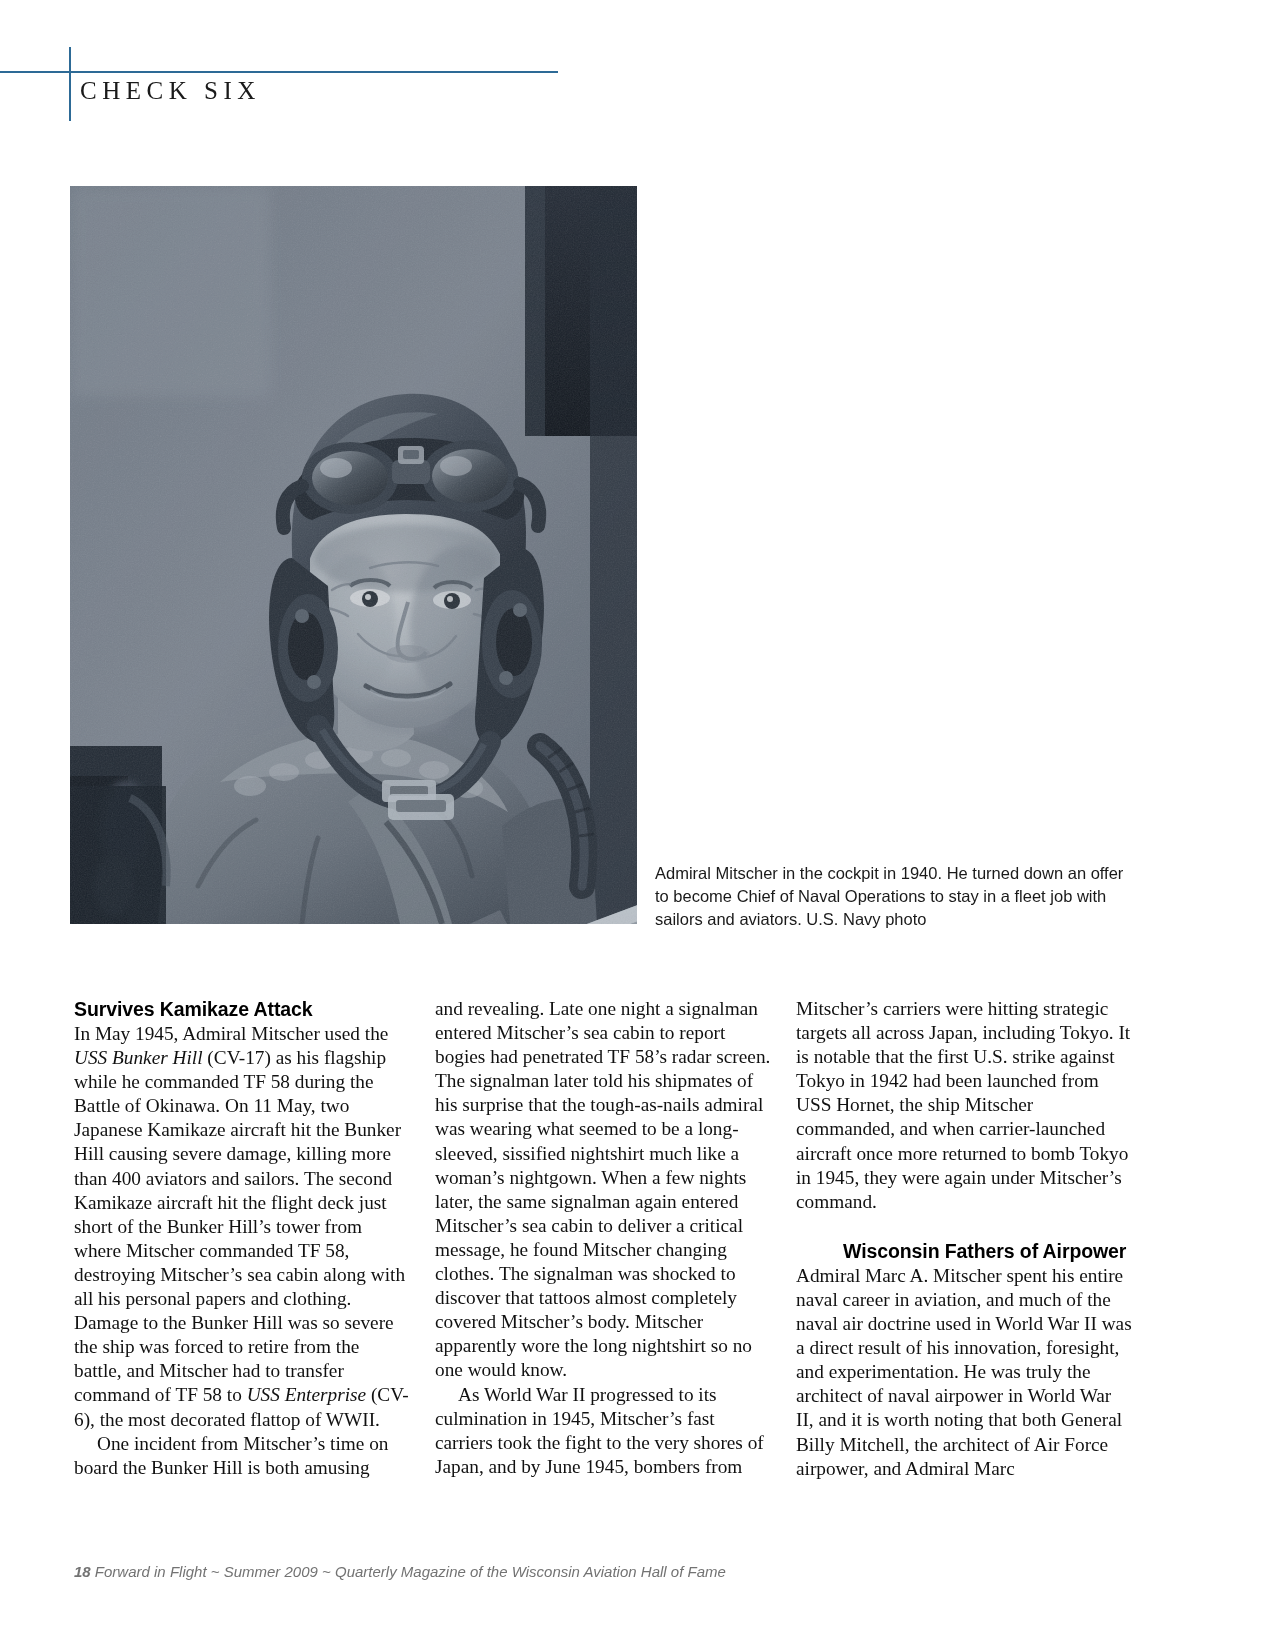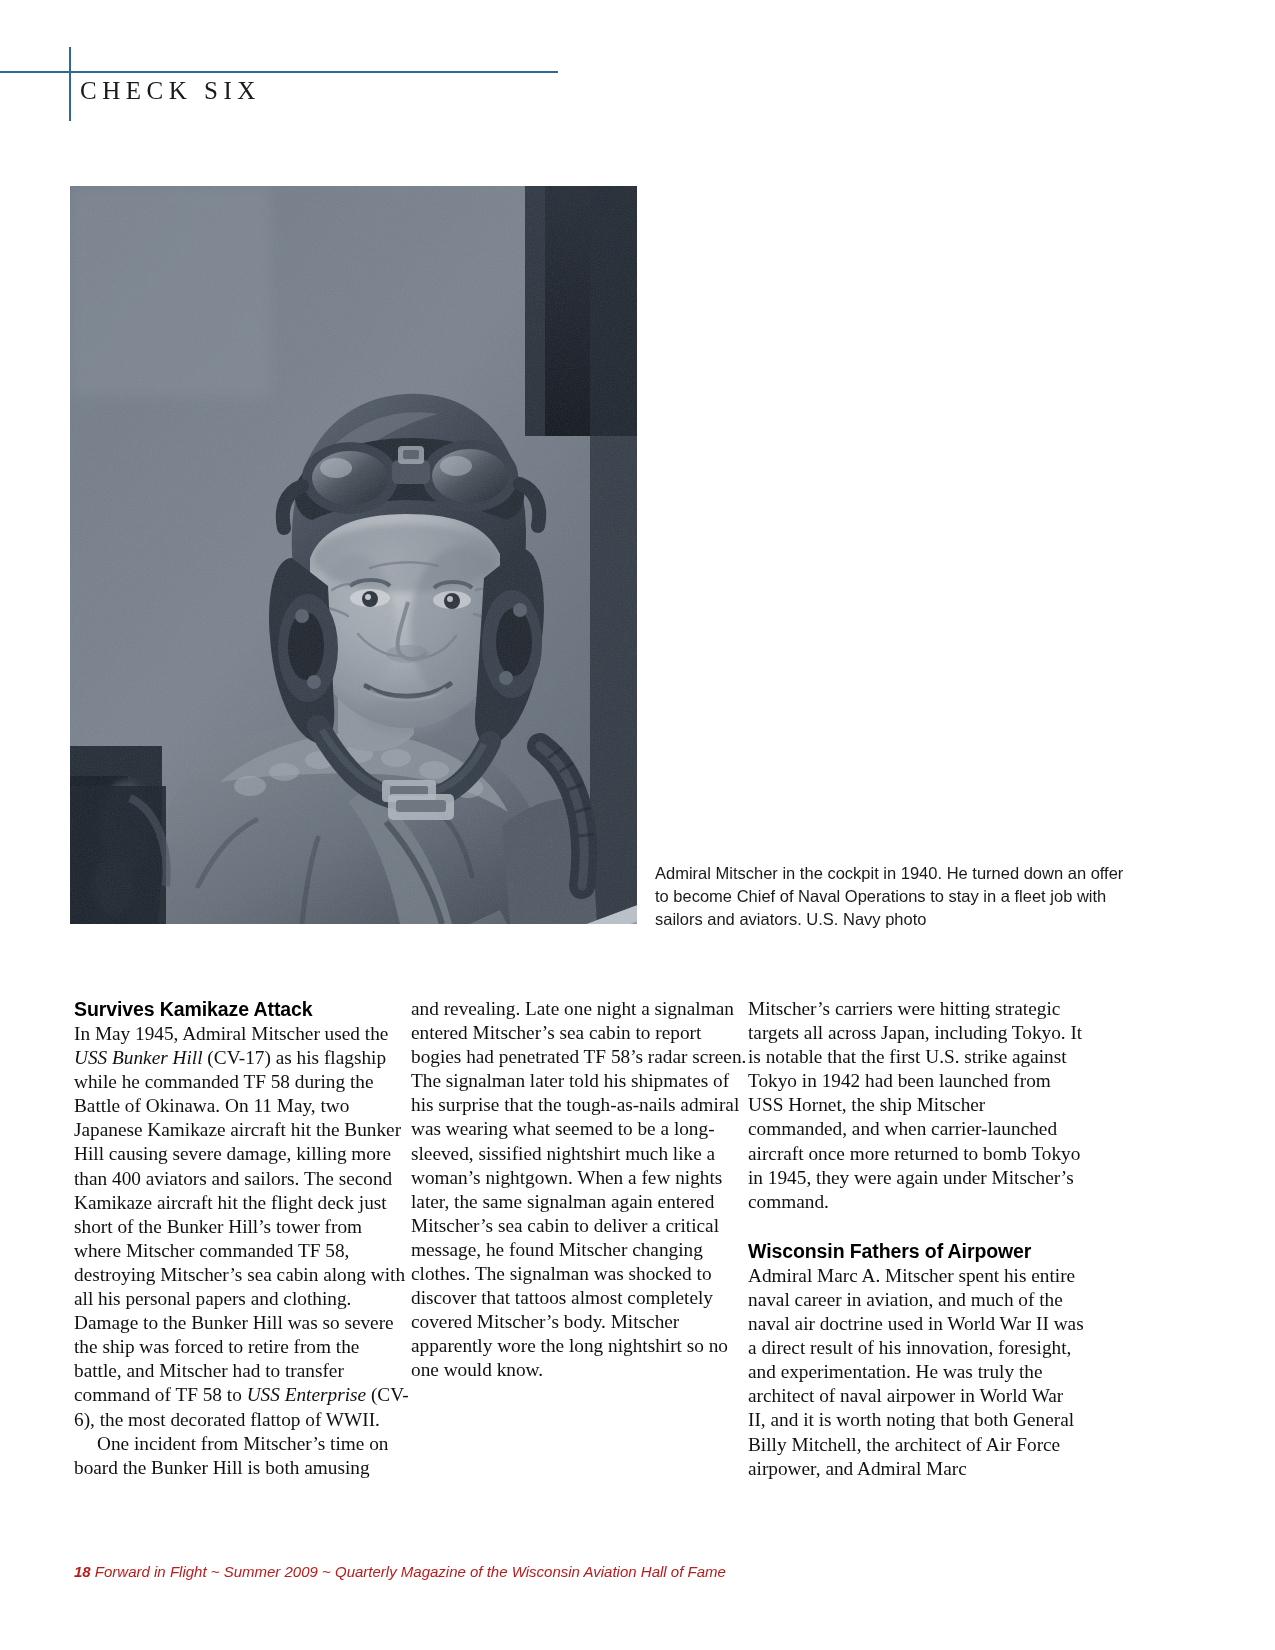--- a/index.html
+++ b/index.html
@@ -69,52 +69,53 @@
   }
 
   
   .cols {
     position: absolute;
     left: 74px;
     top: 997px;
     width: 1060px;
     height: 450px;
     display: flex;
+    gap: 24px;
   }
   .col {
     width: 337px;
     font-family: "Liberation Serif", serif;
     font-size: 19.3px;
     line-height: 24.1px;
     color: #111111;
     text-align: left;
   }
   .col h2 {
     margin: 0 0 0 0;
     font-family: "Liberation Sans", sans-serif;
     font-size: 19.5px;
     font-weight: bold;
     line-height: 25px;
     color: #000000;
     letter-spacing: -0.1px;
   }
-  .col h2.spaced { margin-top: 25px; }
+  .col h2.spaced { margin-top: 25px; margin-left: 47px; }
   .col p { margin: 0; }
   .col p.indent { text-indent: 23px; }
   .col i, .col em { font-style: italic; }
 
   
   .footer {
     position: absolute;
     left: 74px;
     top: 1563px;
     font-family: "Liberation Sans", sans-serif;
     font-size: 15px;
     font-style: italic;
-    color: #b91c1c;
+    color: #737373;
     white-space: nowrap;
   }
   .footer .pagenum {
     font-weight: bold;
     font-style: italic;
   }
 </style>
 </head>
 <body>
 
@@ -338,20 +339,21 @@
   <div class="cols">
 
     <div class="col">
       <h2>Survives Kamikaze Attack</h2>
       <p><span>In May 1945, Admiral Mitscher used the </span><i>USS Bunker Hill</i><span> (CV-17) as his flagship while he commanded TF 58 during the Battle of Okinawa. On 11 May, two Japanese Kamikaze aircraft hit the Bunker Hill causing severe damage, killing more than 400 aviators and sailors. The second Kamikaze aircraft hit the flight deck just short of the Bunker Hill’s tower from where Mitscher commanded TF 58, destroying  Mitscher’s sea cabin along with all his personal papers and clothing. Damage to the Bunker Hill was so severe the ship was forced to retire from the battle, and Mitscher had to transfer command of TF 58 to </span><i>USS Enterprise</i><span> (CV-6), the most decorated flattop of WWII.</span></p>
       <p class="indent">One incident from Mitscher’s time on board the Bunker Hill is both amusing</p>
     </div>
 
     <div class="col">
       <p>and revealing. Late one night a signalman entered Mitscher’s sea cabin to report bogies had penetrated TF 58’s radar screen. The signalman later told his shipmates of his surprise that the tough-as-nails admiral was wearing what seemed to be a long-sleeved, sissified nightshirt much like a woman’s nightgown. When a few nights later, the same signalman again entered Mitscher’s sea cabin to deliver a critical message, he found Mitscher changing clothes. The signalman was shocked to discover that tattoos almost completely covered Mitscher’s body. Mitscher apparently wore the long nightshirt so no one would know.</p>
+      <p class="indent">As World War II progressed to its culmination in 1945, Mitscher’s fast carriers took the fight to the very shores of Japan, and by June 1945, bombers from</p>
     </div>
 
     <div class="col">
       <p>Mitscher’s carriers were hitting strategic targets all across Japan, including Tokyo. It is notable that the first U.S. strike against Tokyo in 1942 had been launched from USS Hornet, the ship Mitscher commanded, and when carrier-launched aircraft once more returned to bomb Tokyo in 1945, they were again under Mitscher’s command.</p>
       <h2 class="spaced">Wisconsin Fathers of Airpower</h2>
       <p>Admiral Marc A. Mitscher spent his entire naval career in aviation, and much of the naval air doctrine used in World War II was a direct result of his innovation, foresight, and experimentation. He was truly the architect of naval airpower in World War II, and it is worth noting that both General Billy Mitchell, the architect of Air Force airpower, and Admiral Marc</p>
     </div>
 
   </div>
 

